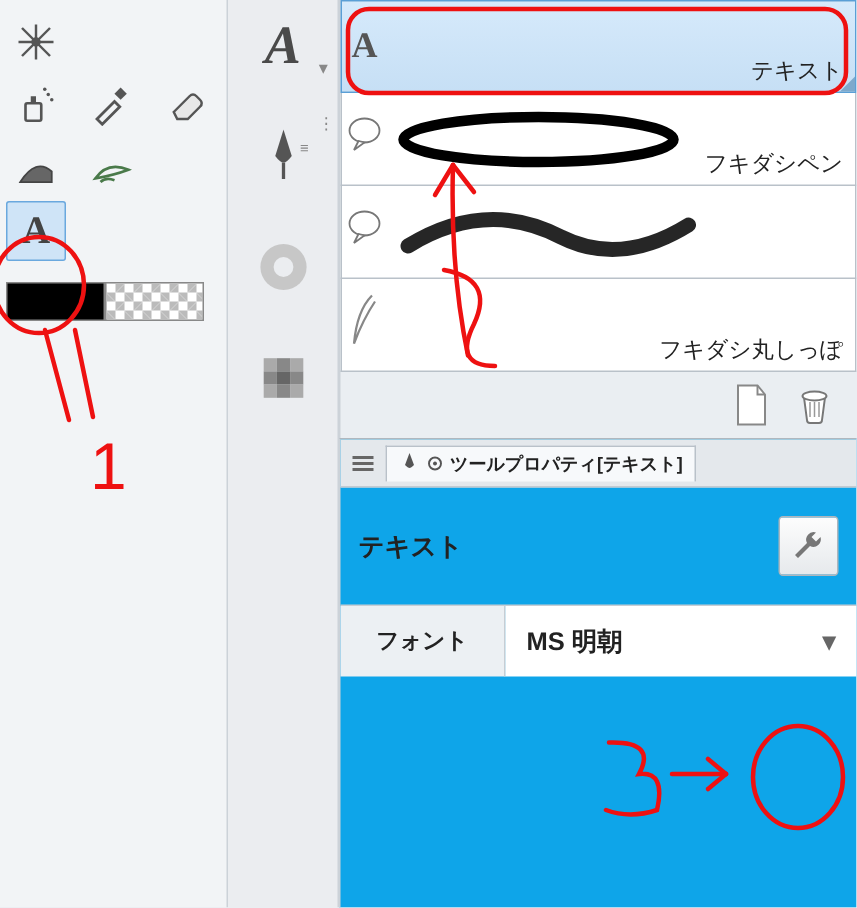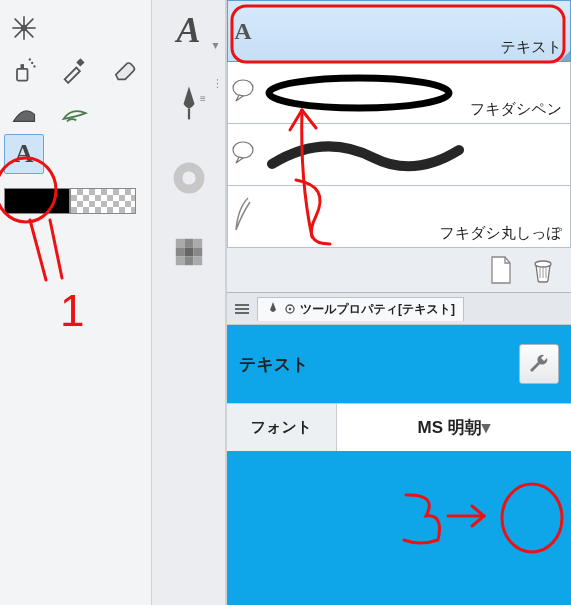--- a/index.html
+++ b/index.html
@@ -230,23 +230,23 @@
   }
   .font-label {
     width: 110px;
     display:flex;align-items:center;justify-content:center;
     background:#ecf0f3;
     border-right:1px solid #c7cdd3;
     font-size:15px;
   }
   .font-select {
     flex:1;
-    display:flex;align-items:center;justify-content:center;
+    display:flex;align-items:center;justify-content:space-between;
     background:#fff;
-    padding: 0 28px;
+    padding: 0 14px;
     font-size: 17px;
     cursor:pointer;
   }
   .font-select .caret { color:#666; }
 
   
   .annot {
     position:absolute;
     left:0;top:0;
     width:571px;height:605px;

